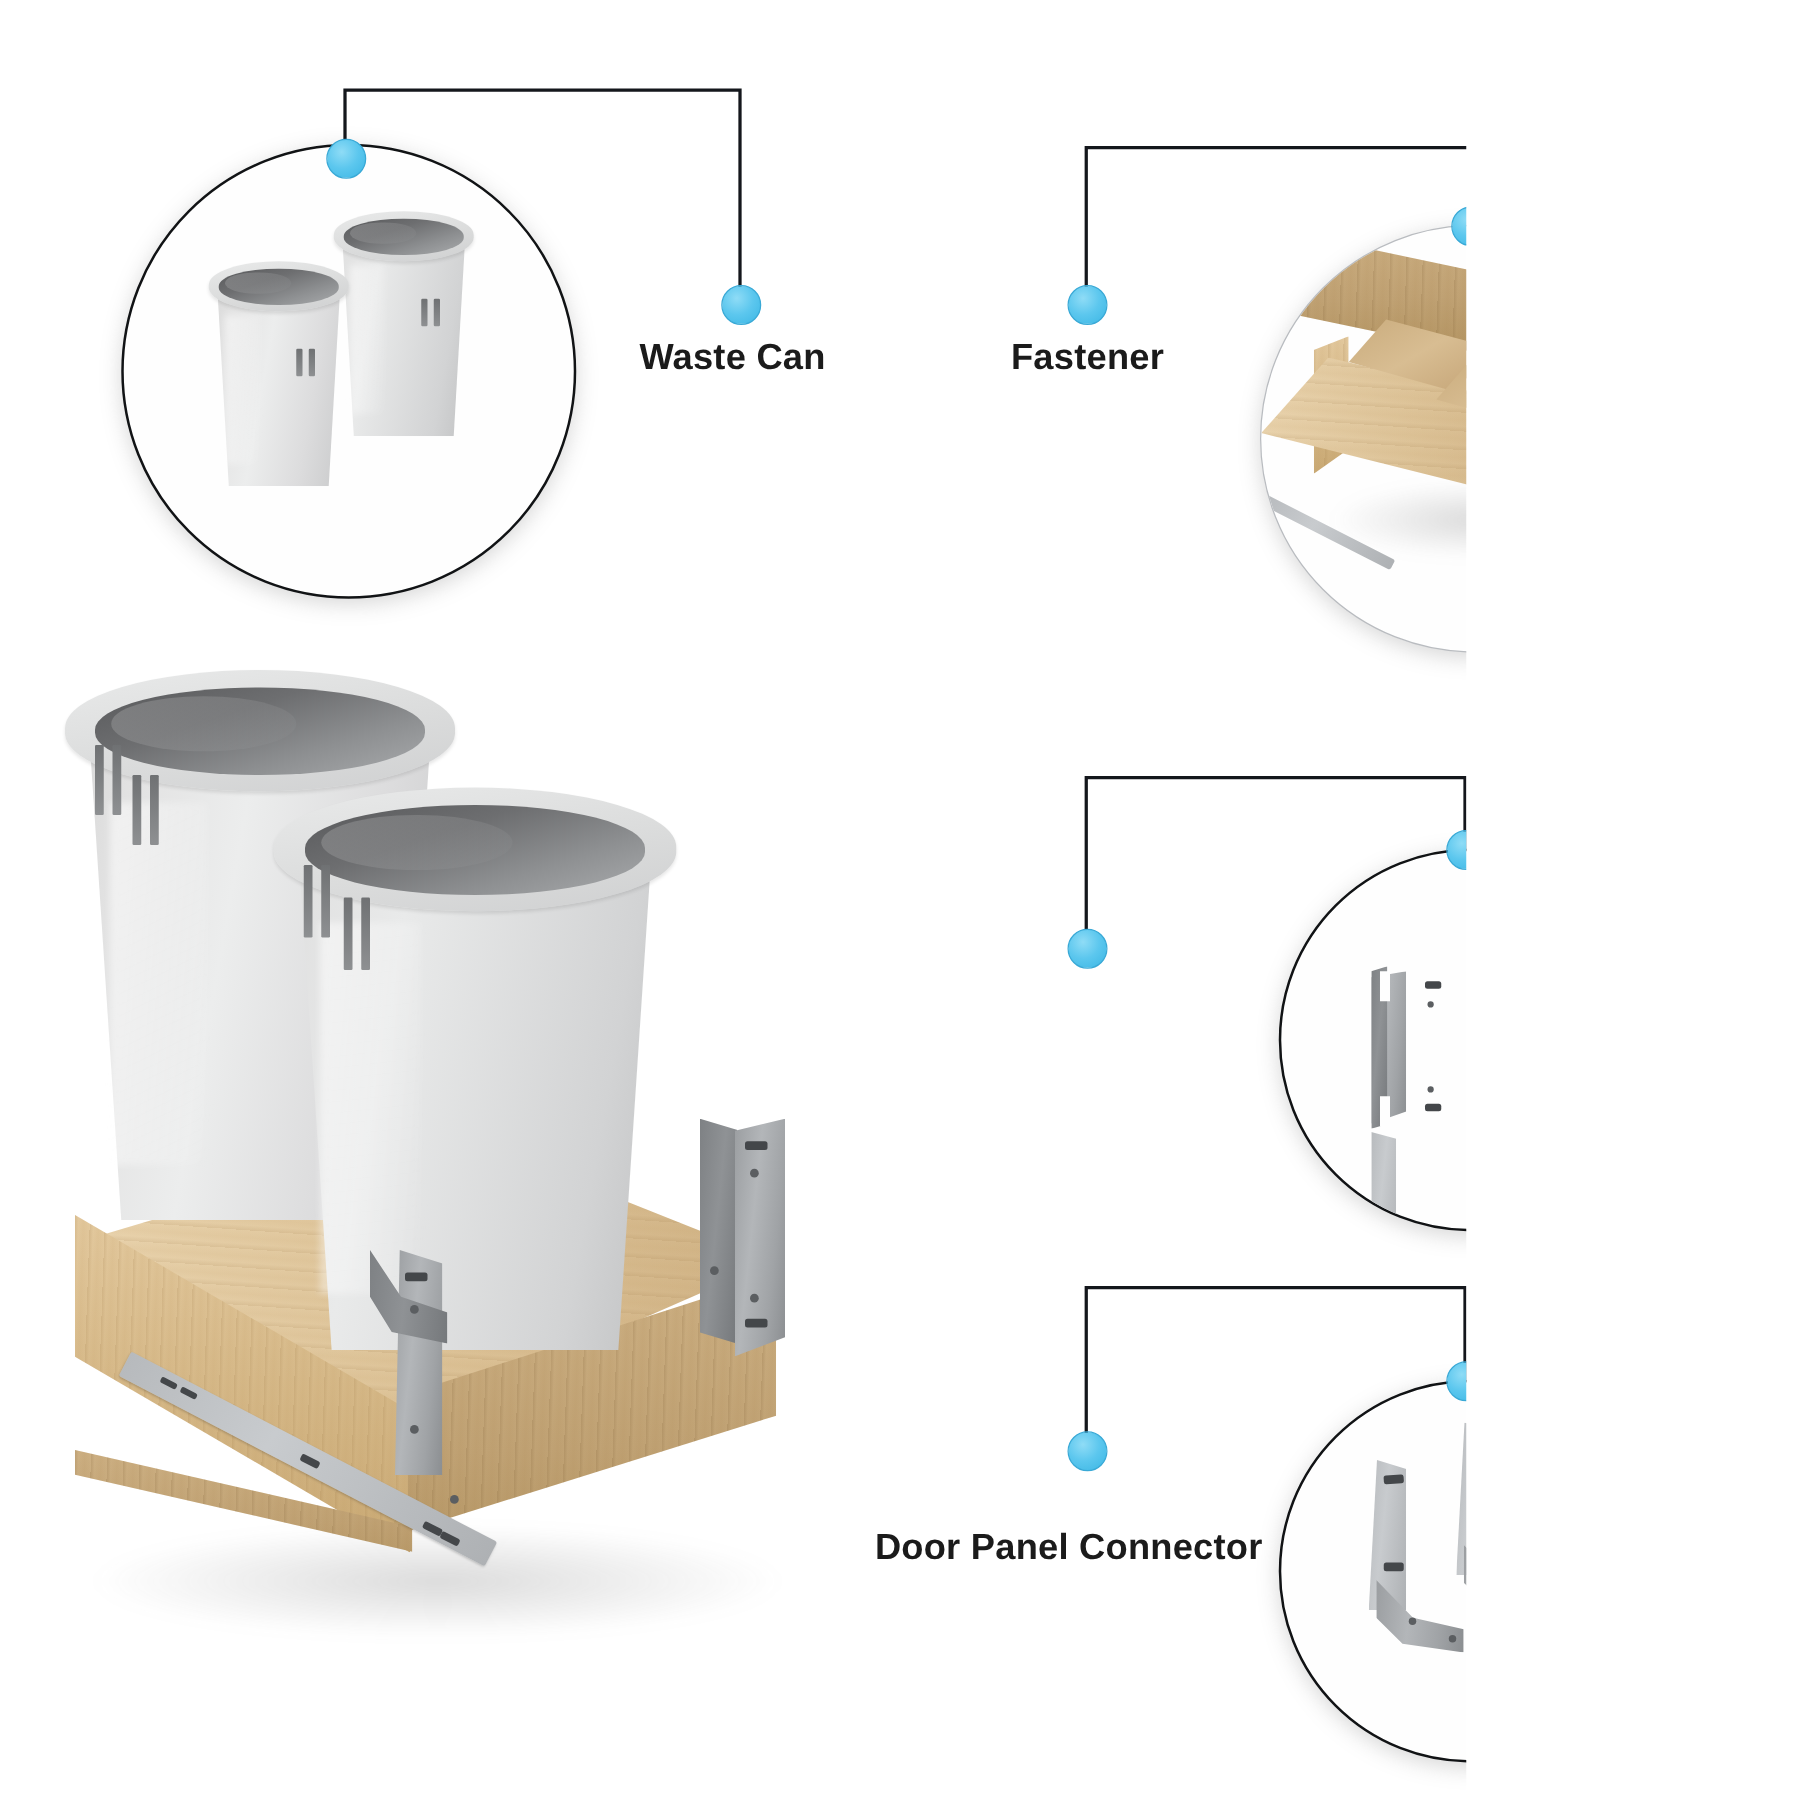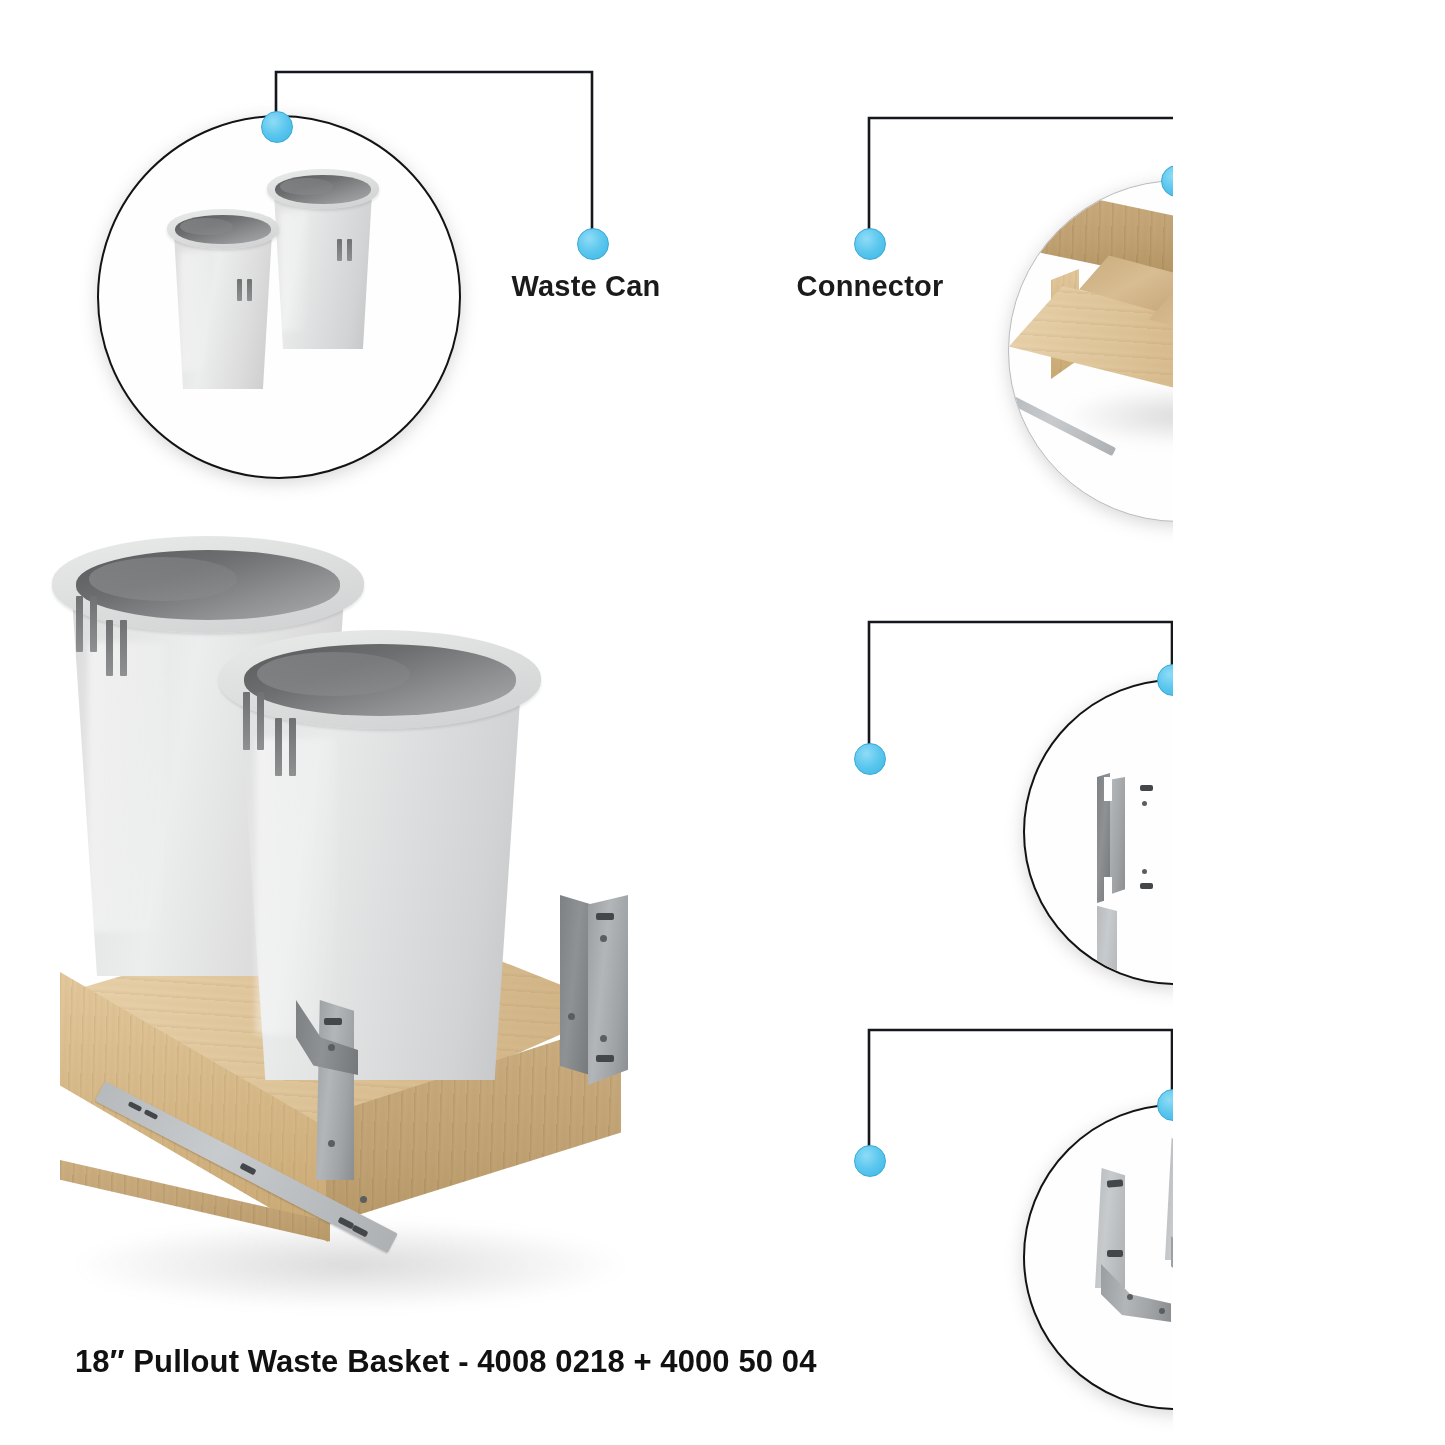--- a/index.html
+++ b/index.html
@@ -229,21 +229,22 @@
   <div class="dot" style="left:1176px; top:180px;"></div>
   <div class="dot" style="left:869px; top:243px;"></div>
 
   <div class="dot" style="left:1172px; top:679px;"></div>
   <div class="dot" style="left:869px; top:758px;"></div>
 
   <div class="dot" style="left:1172px; top:1104px;"></div>
   <div class="dot" style="left:869px; top:1160px;"></div>
 
   <div class="callout-label ctr" style="left:586px; top:270px;">Waste Can</div>
-  <div class="callout-label ctr" style="left:870px; top:270px;">Connector</div>
+  <div class="callout-label ctr" style="left:870px; top:270px;">Fastener</div>
+  <div class="callout-label ctr" style="left:855px; top:1222px;">Door Panel Connector</div>
 
   <div class="inset dark" style="left:97px; top:115px; width:360px; height:360px;">
     <div class="inset-stage">
 
       <div class="bin" style="left:170px; top:52px; width:108px; height:180px;">
         <div class="body right-face"></div>
         <div class="rim"></div>
         <div class="mouth"></div>
         <div class="sheen"></div>
         <div class="slots" style="left:68px; top:70px; height:22px;">
@@ -428,15 +429,14 @@
            clip-path: polygon(10% 0, 100% 6%, 100% 100%, 0 100%);"></div>
       <div class="metal-dark" style="left:20px; top:150px; width:62px; height:78px;
            clip-path: polygon(0 0, 40% 48%, 100% 64%, 100% 96%, 28% 84%, 0 48%);"></div>
       <div class="hole" style="left:28px; top:18px; width:18px; height:7px;"></div>
       <div class="hole round" style="left:32px; top:44px; width:7px; height:7px;"></div>
       <div class="hole round" style="left:32px; top:140px; width:7px; height:7px;"></div>
       <div class="hole round" style="left:64px; top:196px; width:7px; height:7px;"></div>
     </div>
   </div>
 
-  <div class="caption" style="left:75px; top:1344px;">18″ Pullout Waste Basket - 4008 0218 + 4000 50 04</div>
 
 </div>
 
 </body></html>

